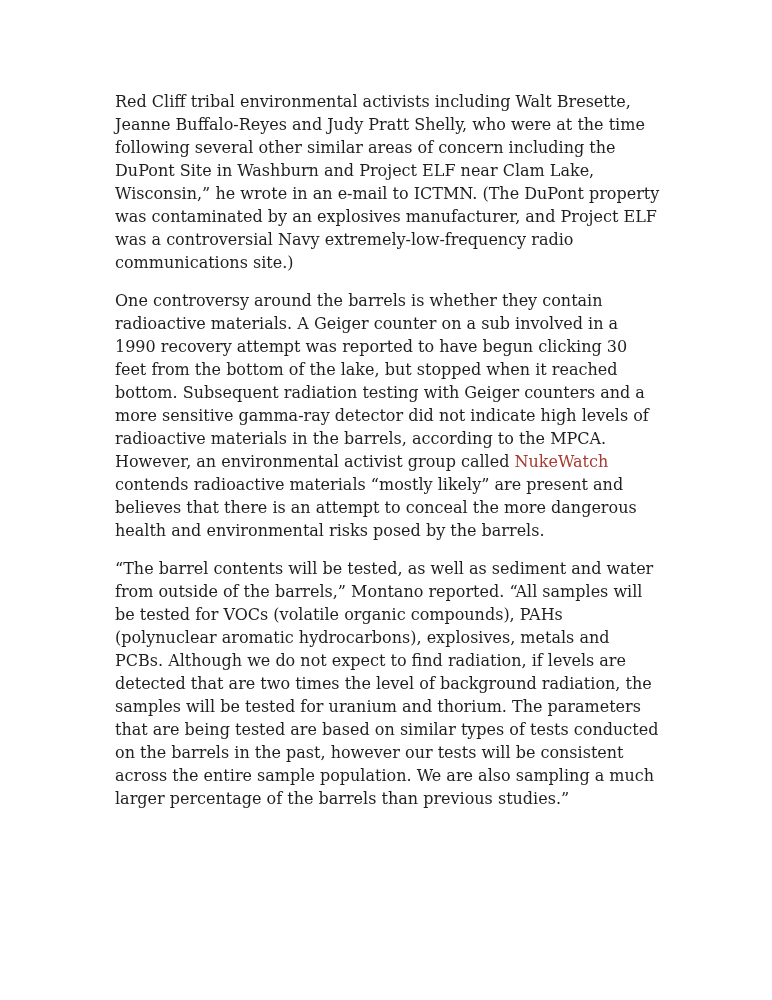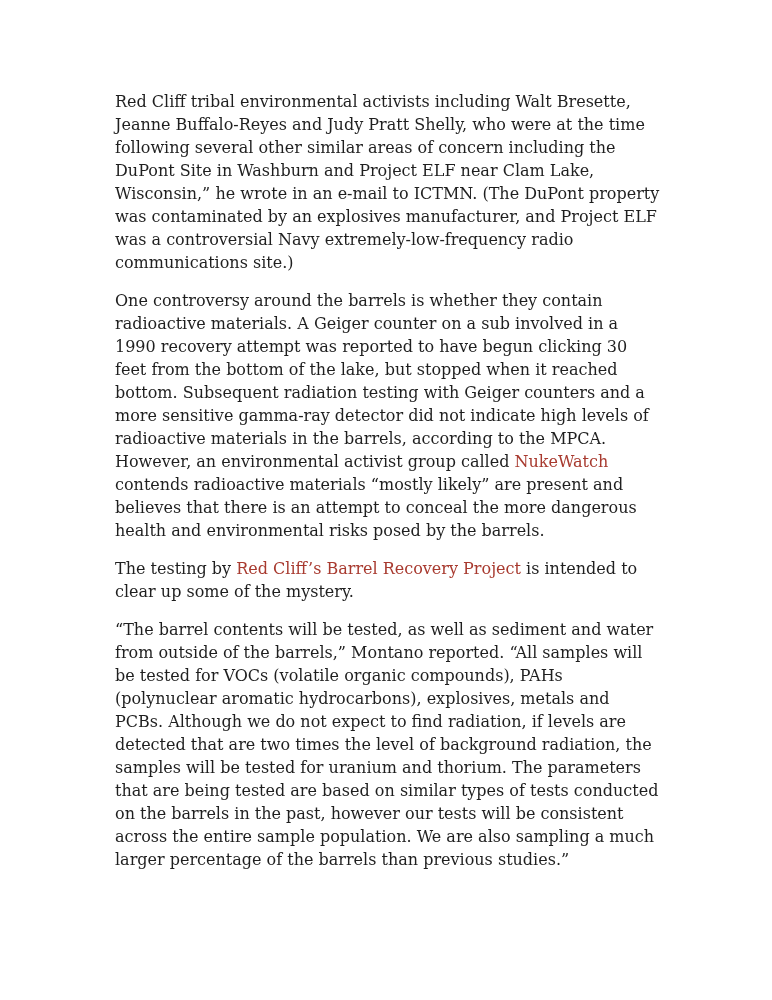--- a/index.html
+++ b/index.html
@@ -41,16 +41,15 @@
     cursor: pointer;
   }
 </style>
 </head>
 <body>
 
 <div class="page">
   <div class="article" id="article-body">
       <p><span>Red Cliff tribal environmental activists including Walt Bresette, Jeanne Buffalo-Reyes and Judy Pratt Shelly, who were at the time following several other similar areas of concern including the DuPont Site in Washburn and Project ELF near Clam Lake, Wisconsin,” he wrote in an e-mail to ICTMN. (The DuPont property was contaminated by an explosives manufacturer, and Project ELF was a controversial Navy extremely-low-frequency radio communications site.)</span></p>
       <p><span>One controversy around the barrels is whether they contain radioactive materials. A Geiger counter on a sub involved in a 1990 recovery attempt was reported to have begun clicking 30 feet from the bottom of the lake, but stopped when it reached bottom. Subsequent radiation testing with Geiger counters and a more sensitive gamma-ray detector did not indicate high levels of radioactive materials in the barrels, according to the MPCA. However, an environmental activist group called </span><a href="#">NukeWatch</a><span> contends radioactive materials “mostly likely” are present and believes that there is an attempt to conceal the more dangerous health and environmental risks posed by the barrels.</span></p>
-      <p><span>The testing by </span><a href="#">Red Cliff’s Barrel Recovery Project</a><span> is intended to clear up some of the mystery.</span></p>
       <p><span>“The barrel contents will be tested, as well as sediment and water from outside of the barrels,” Montano reported. “All samples will be tested for VOCs (volatile organic compounds), PAHs (polynuclear aromatic hydrocarbons), explosives, metals and PCBs. Although we do not expect to find radiation, if levels are detected that are two times the level of background radiation, the samples will be tested for uranium and thorium. The parameters that are being tested are based on similar types of tests conducted on the barrels in the past, however our tests will be consistent across the entire sample population. We are also sampling a much larger percentage of the barrels than previous studies.”</span></p>
     </div>
 </div>
 
 </body></html>

